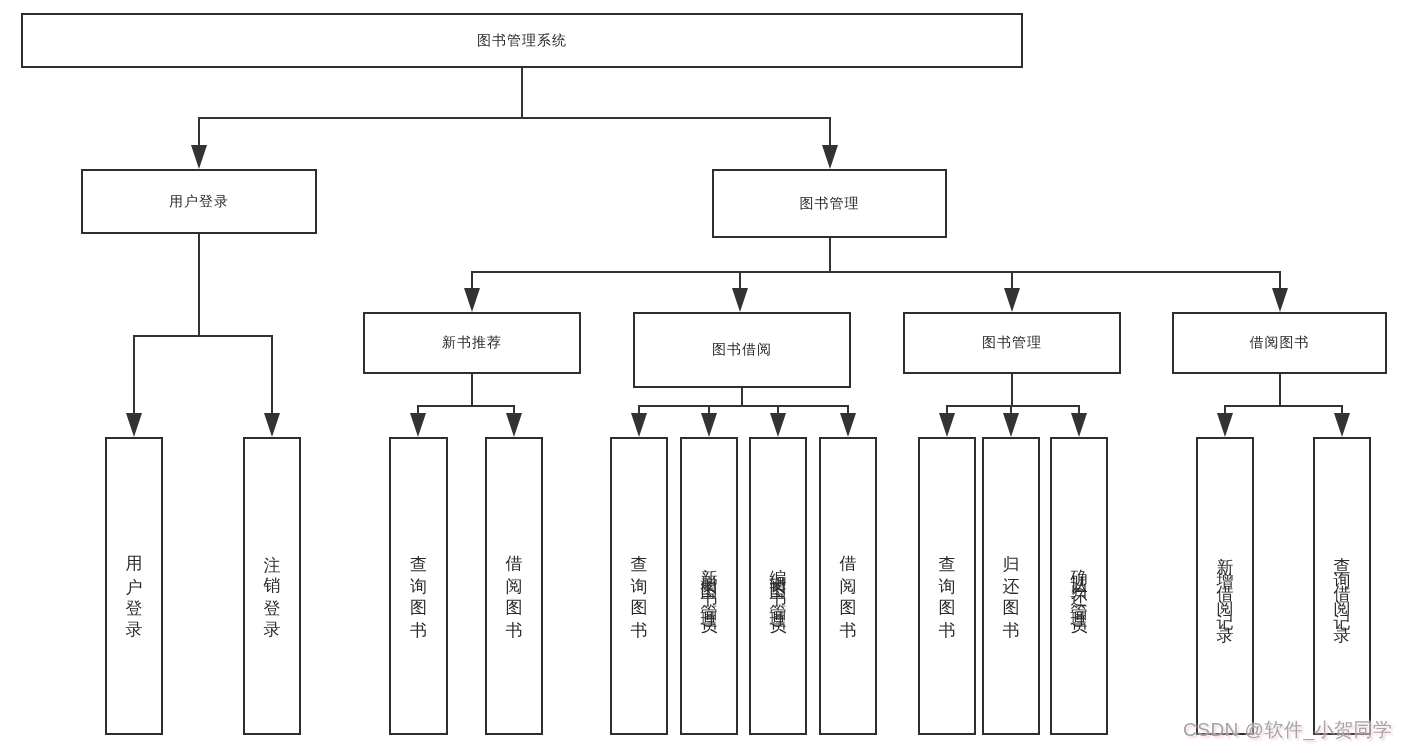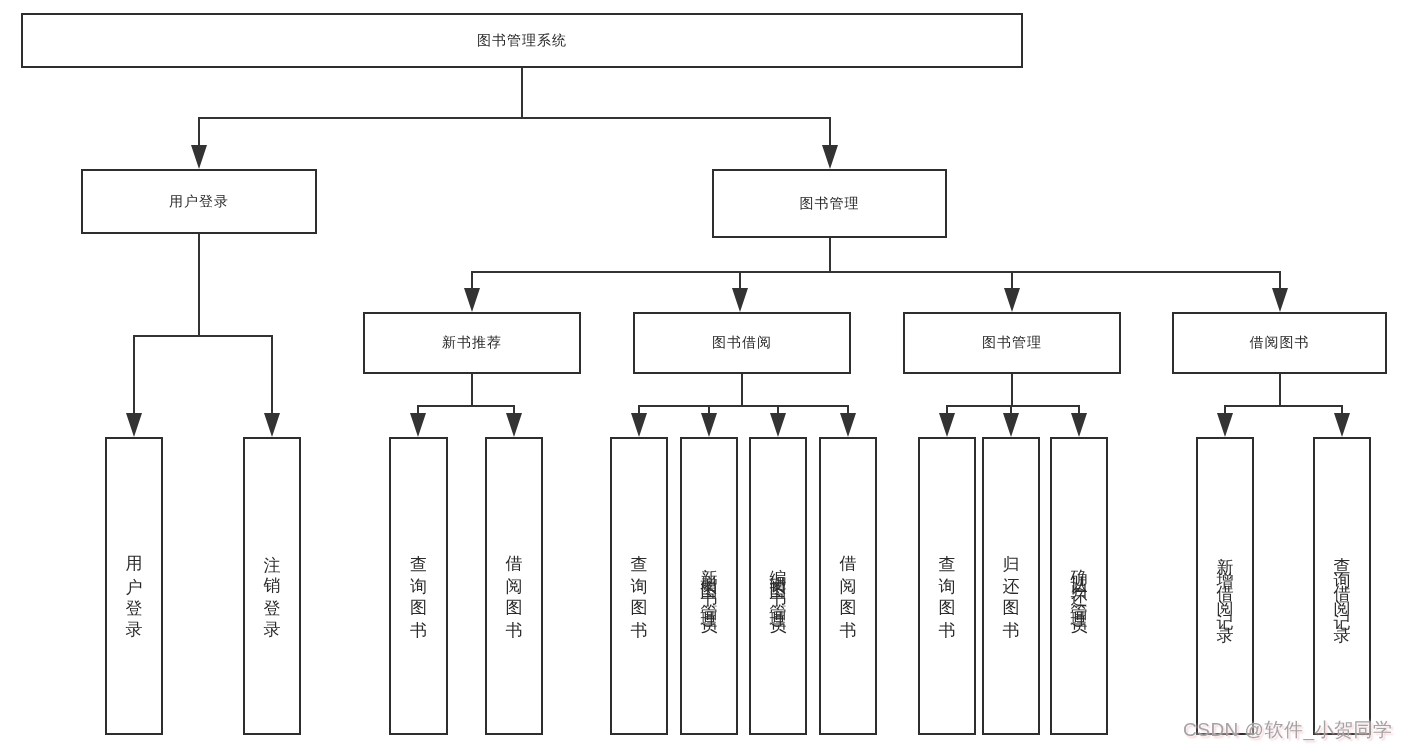--- a/index.html
+++ b/index.html
@@ -118,21 +118,21 @@
       </div>
       <div class="node h" style="left: 81px; top: 169px; width: 236px; height: 65px;">
         <span class="label">用户登录</span>
       </div>
       <div class="node h" style="left: 712px; top: 169px; width: 235px; height: 69px; align-items: center;">
         <span class="label">图书管理</span>
       </div>
       <div class="node h" style="left: 363px; top: 312px; width: 218px; height: 62px;">
         <span class="label">新书推荐</span>
       </div>
-      <div class="node h" style="left: 633px; top: 312px; width: 218px; height: 62px;">
+      <div class="node h" style="left: 633px; top: 312px; width: 218px; height: 76px;">
         <span class="label">图书借阅</span>
       </div>
       <div class="node h" style="left: 903px; top: 312px; width: 218px; height: 62px;">
         <span class="label">图书管理</span>
       </div>
       <div class="node h" style="left: 1172px; top: 312px; width: 215px; height: 62px;">
         <span class="label">借阅图书</span>
       </div>
       <div class="node v" style="left: 105px; top: 437px; width: 58px; height: 298px;">
         <span class="label" style="letter-spacing: 22px;">用户登录</span>

